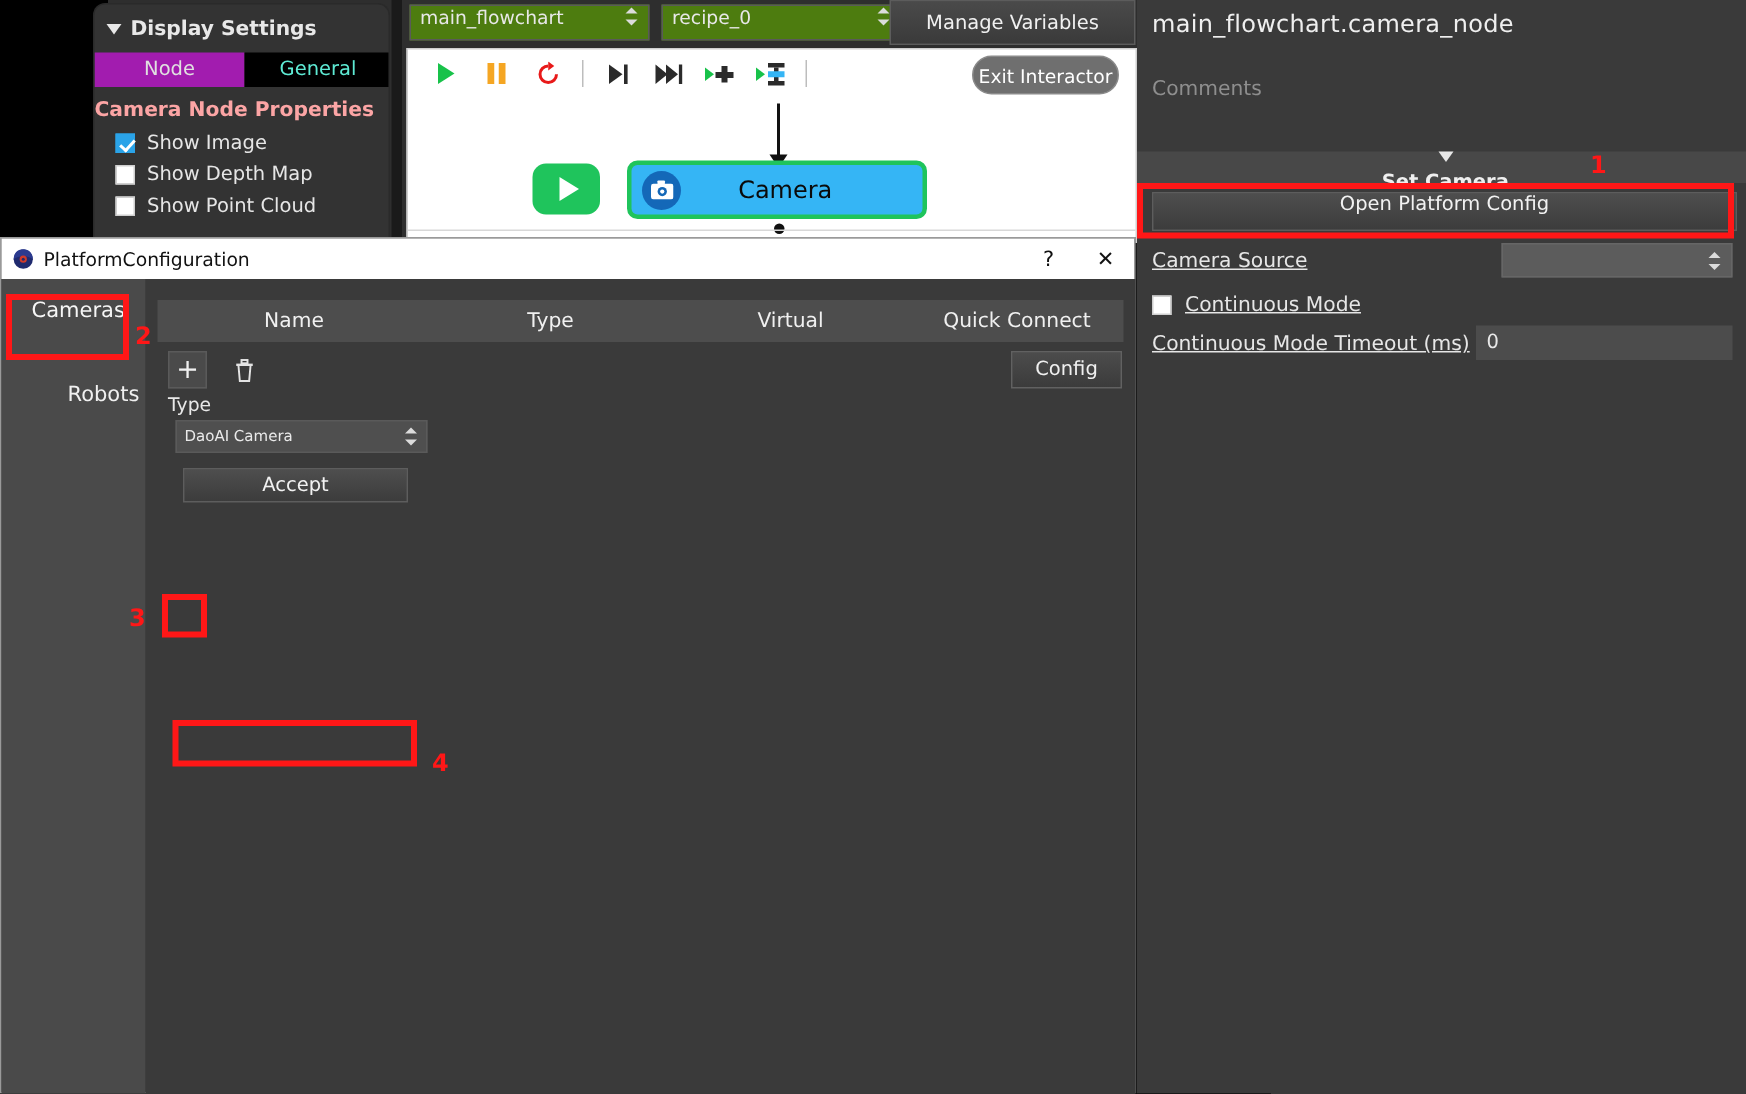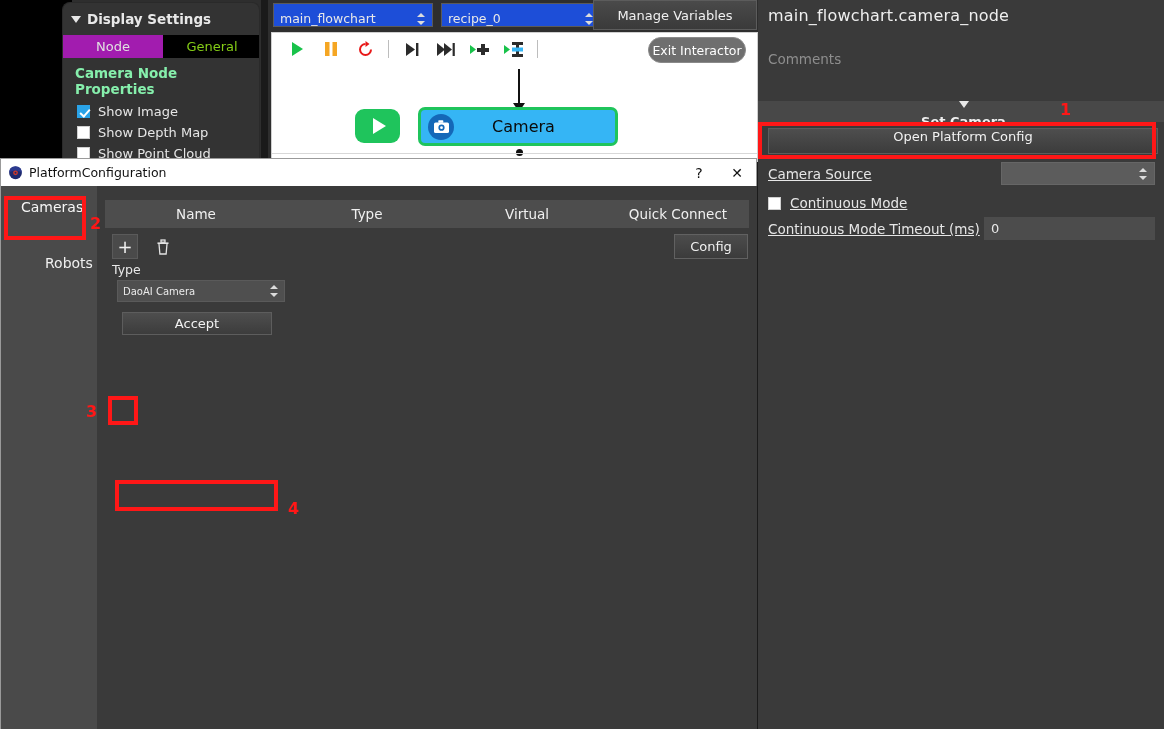--- a/index.html
+++ b/index.html
@@ -34,23 +34,23 @@
   .caret-down {
     width: 0; height: 0; border-left: 5px solid transparent; border-right: 5px solid transparent;
     border-top: 7px solid #e8e8e8; display: inline-block;
   }
   .dp-tabs { display: flex; height: 23px; margin: 2px 0 4px 0; }
   .dp-tab {
     flex: 0 0 auto; color: #e0e0e0; font-size: 13px;
     display: flex; align-items: center; justify-content: center;
   }
   .dp-tab.node { width: 100px; background: #a21caf; }
-  .dp-tab.general { width: 98px; background: #000000; color: #84cc16; }
+  .dp-tab.general { width: 98px; background: #000000; color: #5eead4; }
   .dp-section-title {
-    color: #86efac; font-size: 13.5px; font-weight: bold; padding: 3px 0 4px 12px;
+    color: #fca5a5; font-size: 13.5px; font-weight: bold; padding: 3px 0 4px 0;
   }
   .dp-check-row {
     display: flex; align-items: center; gap: 8px; padding: 2px 0 2px 14px;
     color: #e6e6e6; font-size: 13px; height: 21px;
   }
   .cbx {
     width: 13px; height: 13px; background: #ffffff; border: 1px solid #cfcfcf;
     display: inline-block; position: relative; flex: 0 0 auto;
   }
   .cbx.checked { background: #2aa3e8; border-color: #2aa3e8; }
@@ -63,23 +63,23 @@
   .panel-divider {
     position: absolute; left: 261px; top: 0; width: 7px; height: 162px; background: #1a1a1a;
   }
 
   
   .topbar {
     position: absolute; left: 268px; top: 0; width: 896px; height: 30px; background: #2e2e2e;
   }
   .combo {
     position: absolute; top: 3px; height: 24px;
-    background: #1d4ed8; border: 1px solid #5a5a5a;
+    background: #4d7c0f; border: 1px solid #5a5a5a;
     color: #e8e8e8; font-size: 12.5px;
-    display: flex; align-items: flex-end; padding: 0 6px;
+    display: flex; align-items: flex-start; padding: 0 6px;
   }
   .combo .lbl { flex: 1 1 auto; }
   .spin {
     width: 9px; height: 14px; flex: 0 0 auto; position: relative;
   }
   .spin::before, .spin::after {
     content: ""; position: absolute; left: 0; width: 0; height: 0;
     border-left: 4px solid transparent; border-right: 4px solid transparent;
   }
   .spin::before { top: 1px; border-bottom: 4px solid #dcdcdc; }

